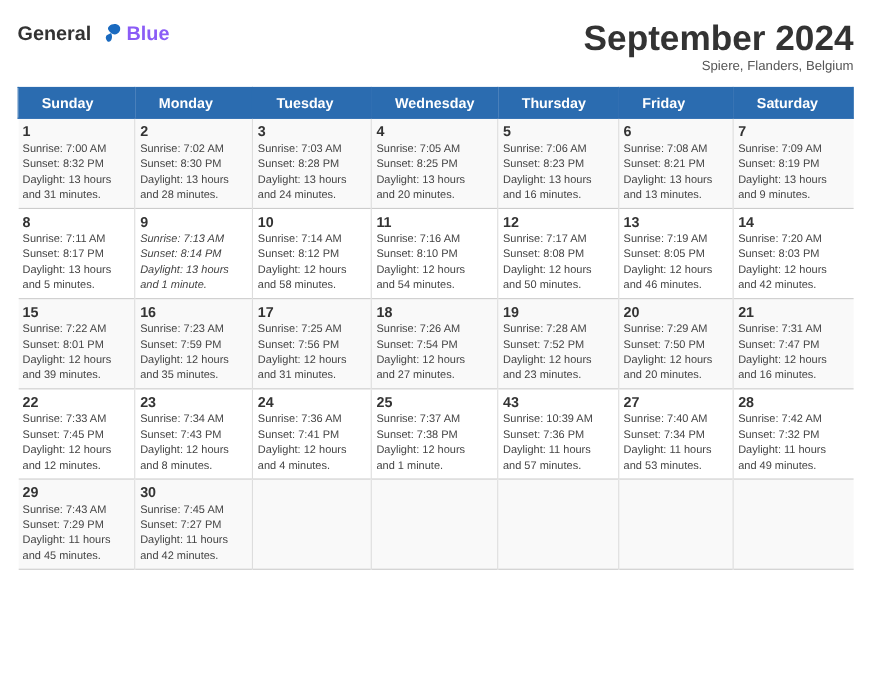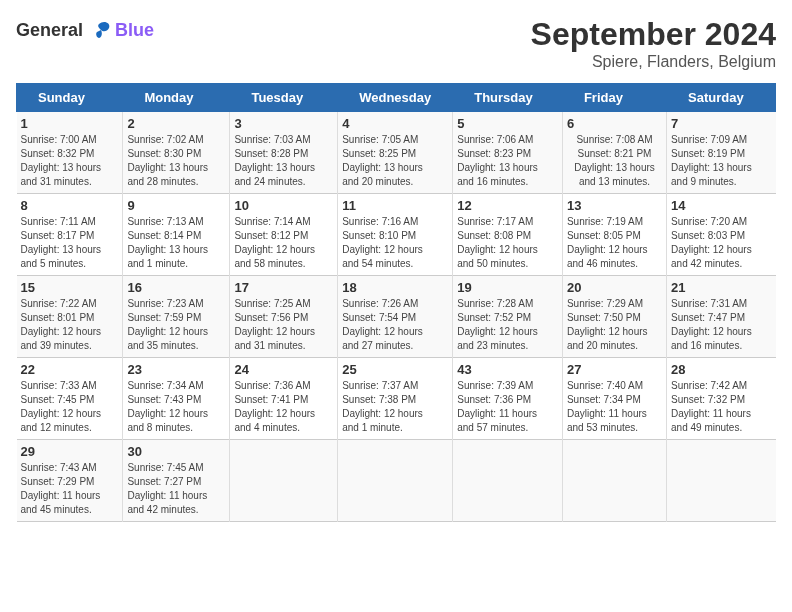--- a/index.html
+++ b/index.html
@@ -24,21 +24,21 @@
     }
     .title-block {
       text-align: right;
     }
     .month-title {
       font-size: 32px;
       font-weight: bold;
       color: #333;
     }
     .location {
-      font-size: 16px;
+      font-size: 12px;
       color: #555;
     }
     table {
       width: 100%;
       border-collapse: collapse;
       font-size: 10.5px;
     }
     thead tr th {
       background-color: #2b6cb0;
       color: #fff;
@@ -144,21 +144,21 @@
         </td>
         <td>
           <span class="day-num">5</span>
           <div class="day-detail" style="white-space: pre-line;">Sunrise: 7:06 AM
 Sunset: 8:23 PM
 Daylight: 13 hours
 and 16 minutes.</div>
         </td>
         <td>
           <span class="day-num">6</span>
-          <div class="day-detail" style="white-space: pre-line; text-align: center;">Sunrise: 7:08 AM
+          <div class="day-detail" style="white-space: pre-line;">Sunrise: 7:08 AM
 Sunset: 8:21 PM
 Daylight: 13 hours
 and 13 minutes.</div>
         </td>
         <td>
           <span class="day-num">7</span>
           <div class="day-detail" style="white-space: pre-line;">Sunrise: 7:09 AM
 Sunset: 8:19 PM
 Daylight: 13 hours
 and 9 minutes.</div>
@@ -167,21 +167,21 @@
       <tr>
         <td>
           <span class="day-num">8</span>
           <div class="day-detail" style="white-space: pre-line;">Sunrise: 7:11 AM
 Sunset: 8:17 PM
 Daylight: 13 hours
 and 5 minutes.</div>
         </td>
         <td>
           <span class="day-num">9</span>
-          <div class="day-detail" style="white-space: pre-line;">Sunrise: 7:13 AM
+          <div class="day-detail" style="white-space: pre-line; font-style: italic;">Sunrise: 7:13 AM
 Sunset: 8:14 PM
 Daylight: 13 hours
 and 1 minute.</div>
         </td>
         <td>
           <span class="day-num">10</span>
           <div class="day-detail" style="white-space: pre-line;">Sunrise: 7:14 AM
 Sunset: 8:12 PM
 Daylight: 12 hours
 and 58 minutes.</div>
@@ -290,21 +290,21 @@
         </td>
         <td>
           <span class="day-num">25</span>
           <div class="day-detail" style="white-space: pre-line;">Sunrise: 7:37 AM
 Sunset: 7:38 PM
 Daylight: 12 hours
 and 1 minute.</div>
         </td>
         <td>
           <span class="day-num">43</span>
-          <div class="day-detail" style="white-space: pre-line;">Sunrise: 7:39 AM
+          <div class="day-detail" style="white-space: pre-line;">Sunrise: 10:39 AM
 Sunset: 7:36 PM
 Daylight: 11 hours
 and 57 minutes.</div>
         </td>
         <td>
           <span class="day-num">27</span>
           <div class="day-detail" style="white-space: pre-line;">Sunrise: 7:40 AM
 Sunset: 7:34 PM
 Daylight: 11 hours
 and 53 minutes.</div>

